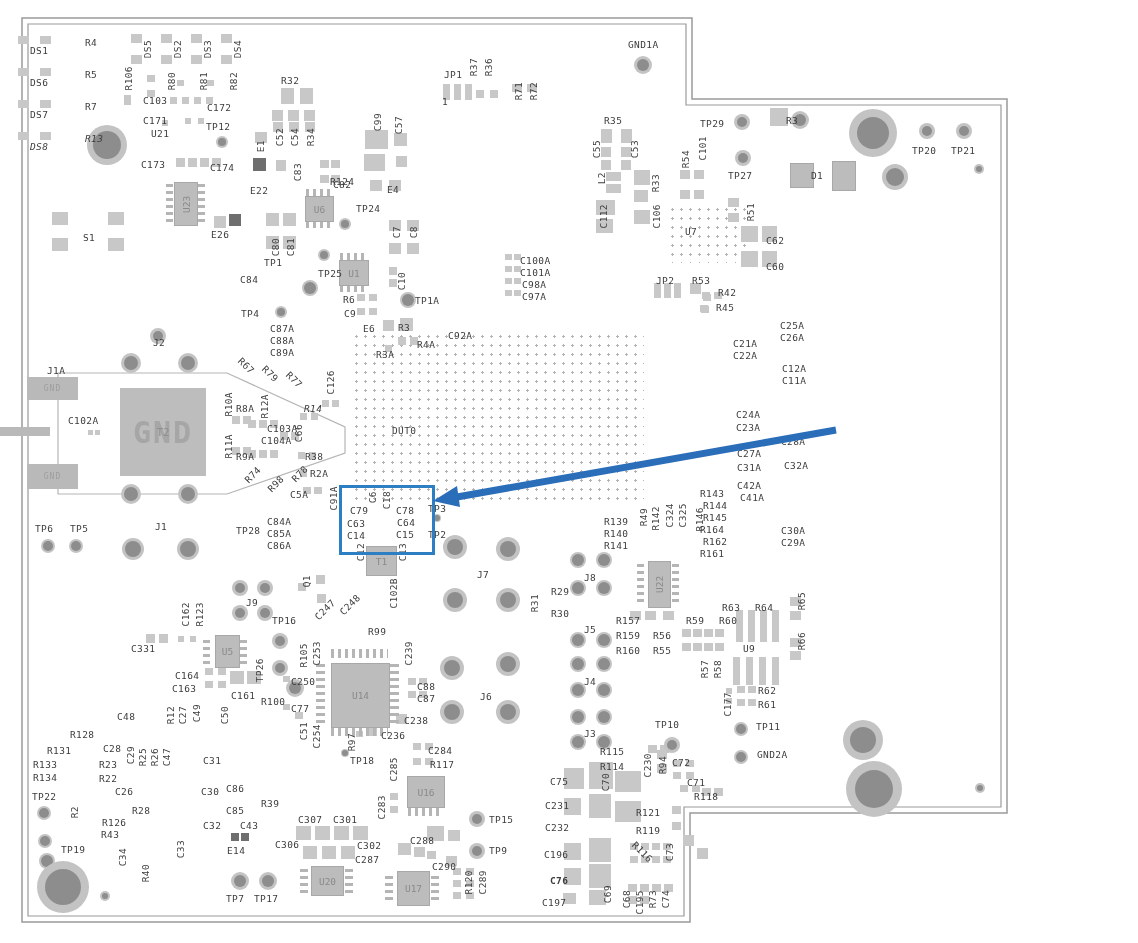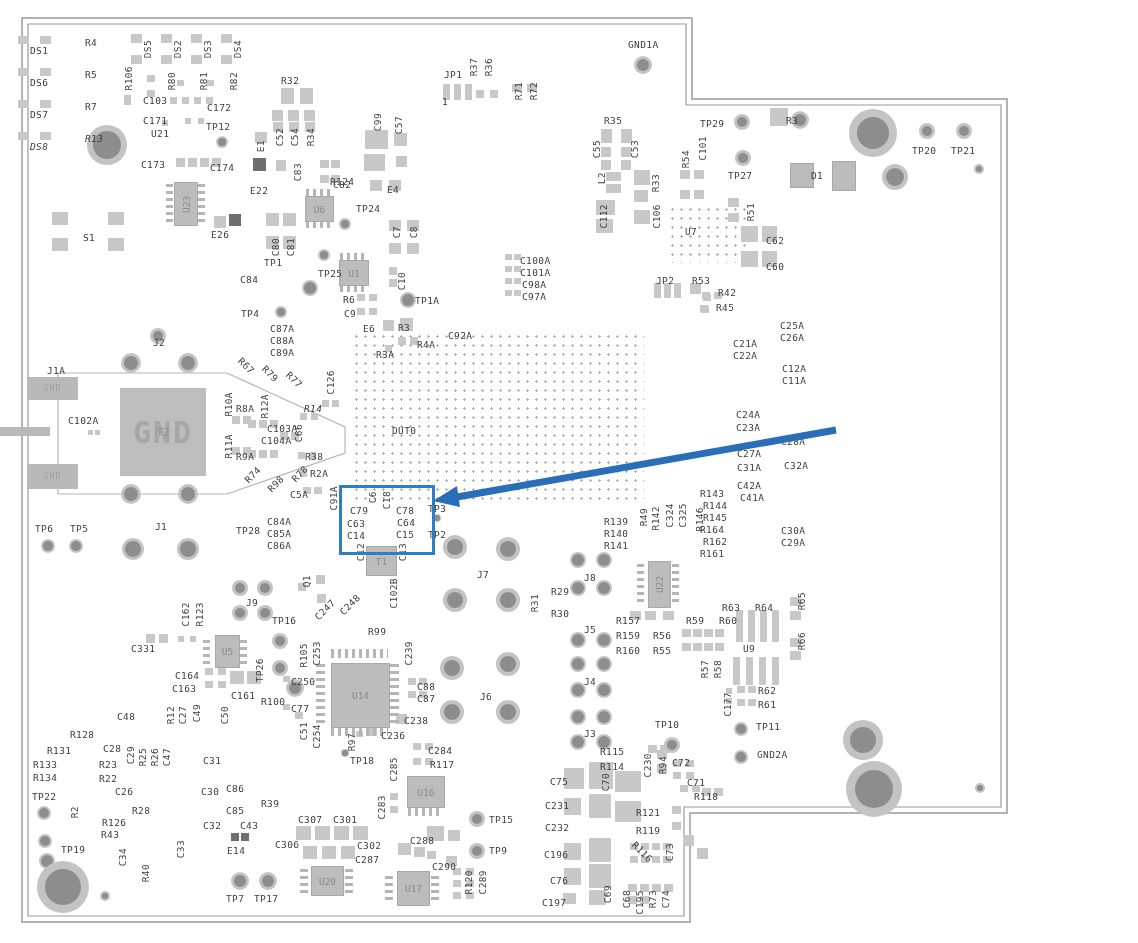--- a/index.html
+++ b/index.html
@@ -867,20 +867,20 @@
     <div class="lbl" style="left: 694px; top: 792px;">R118</div>
     <div class="lbl" style="left: 550px; top: 777px;">C75</div>
     <div class="lbl v" style="left: 601px; top: 773px;">C70</div>
     <div class="lbl" style="left: 545px; top: 801px;">C231</div>
     <div class="lbl" style="left: 545px; top: 823px;">C232</div>
     <div class="lbl" style="left: 636px; top: 808px;">R121</div>
     <div class="lbl" style="left: 636px; top: 826px;">R119</div>
     <div class="lbl d" style="left: 637px; top: 840px;">R116</div>
     <div class="lbl v" style="left: 665px; top: 843px;">C73</div>
     <div class="lbl" style="left: 544px; top: 850px;">C196</div>
-    <div class="lbl" style="left: 550px; top: 876px;">C76</div>
+    <div class="lbl" style="left: 550px; top: 876px; font-weight: bold;">C76</div>
     <div class="lbl" style="left: 542px; top: 898px;">C197</div>
     <div class="lbl v" style="left: 603px; top: 885px;">C69</div>
     <div class="lbl v" style="left: 622px; top: 890px;">C68</div>
     <div class="lbl v" style="left: 635px; top: 890px;">C195</div>
     <div class="lbl v" style="left: 648px; top: 890px;">R73</div>
     <div class="lbl v" style="left: 661px; top: 890px;">C74</div>
   </div>
 
 </body></html>

